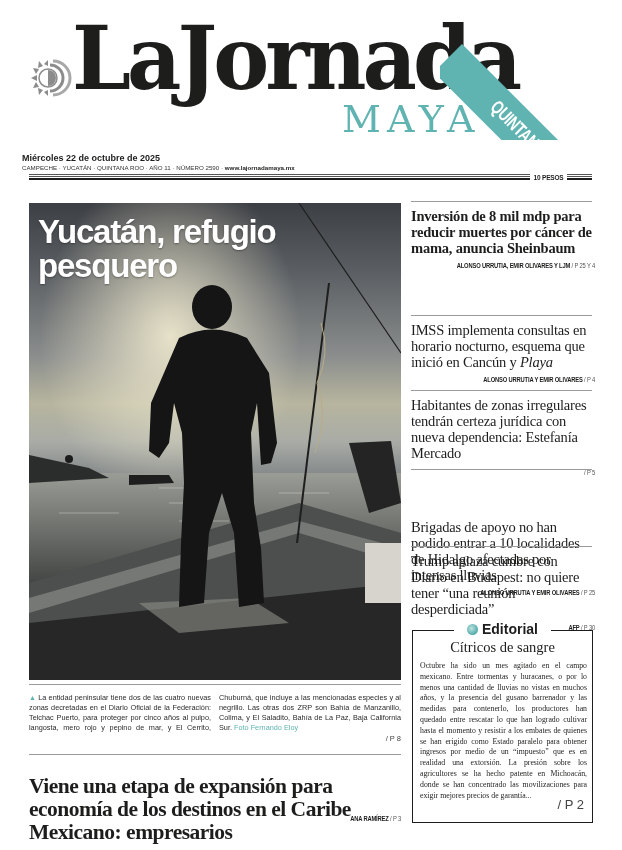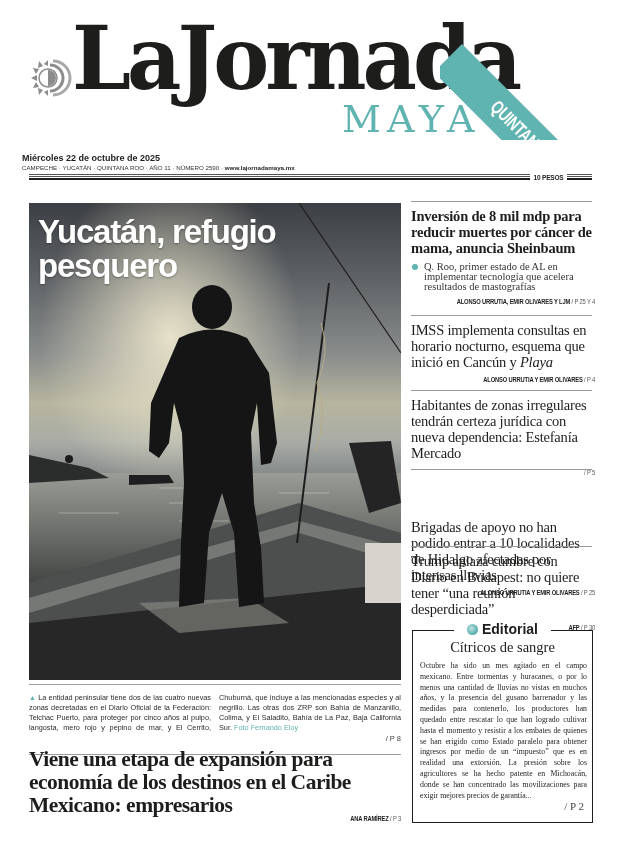--- a/index.html
+++ b/index.html
@@ -65,21 +65,21 @@
     font-family: "Liberation Sans", sans-serif; font-size: 7.3px; line-height: 10px;
     text-align: justify; color: #2b2b2b;
   }
   .caption .tri { color: #5fb3b1; font-size: 7px; margin-right: 2px; }
   .caption .credit { color: #5fb3b1; }
   .caption-page { position: absolute; left: 370px; top: 734px; width: 31px; text-align: right; font-family: "Liberation Sans", sans-serif; font-size: 7.5px; color: #444; }
 
   .sec-rule { position: absolute; height: 1px; background: #9b9b9b; }
 
   .bottom-head {
-    position: absolute; left: 29px; top: 748px; width: 372px;
+    position: absolute; left: 29px; top: 775px; width: 372px;
     font-family: "Liberation Serif", serif; font-weight: bold; font-size: 21.5px;
     line-height: 23px; letter-spacing: -0.5px; color: #1d1d1b;
   }
   .byline {
     font-family: "Liberation Sans", sans-serif; font-weight: bold; font-size: 6.6px;
     letter-spacing: -0.2px; color: #1d1d1b; text-align: right; white-space: nowrap;
     transform: scaleX(0.88); transform-origin: right center;
   }
   .byline .pg { font-weight: normal; color: #555; }
   .bottom-byline { position: absolute; left: 29px; top: 815px; width: 372px; }
@@ -113,21 +113,21 @@
   .ed-icon { width: 11px; height: 11px; border-radius: 50%; background: radial-gradient(circle at 40% 40%, #bfe3e2 0%, #5fb3b1 60%, #3b8f8d 100%); }
   .ed-title {
     position: absolute; left: 0; right: 0; top: 9px; text-align: center;
     font-family: "Liberation Serif", serif; font-size: 14.5px; color: #1d1d1b;
   }
   .ed-body {
     position: absolute; left: 7px; top: 31px; width: 167px;
     font-family: "Liberation Serif", serif; font-size: 7.8px; line-height: 10.8px;
     text-align: justify; color: #1d1d1b; hyphens: auto;
   }
-  .ed-page { position: absolute; right: 8px; bottom: 10px; font-family: Liberation Serif, serif; font-size: 11px; color: #444; }
+  .ed-page { position: absolute; right: 8px; bottom: 10px; font-family: Liberation Sans, sans-serif; font-size: 13px; color: #444; }
 </style>
 </head>
 <body>
 
 <header class="masthead">
   <svg class="sun-logo" viewBox="0 0 44 44">
     <g fill="#8c8c8c">
       <polygon points="3,22 9,19 9,25"></polygon>
       <polygon points="5,12 11,13 8,18"></polygon>
       <polygon points="11,5 15,10 10,12"></polygon>
@@ -221,24 +221,20 @@
 </div>
 <div class="caption-page">/ P 8</div>
 
 <div class="sec-rule" style="left:29px; top:754px; width:372px;"></div>
 <div class="bottom-head">Viene una etapa de expansión para economía de los destinos en el Caribe Mexicano: empresarios</div>
 <div class="bottom-byline byline"><span>ANA RAMÍREZ</span><span class="pg"> / P 3</span></div>
 
 <div class="sec-rule" style="left:411px; top:201px; width:181px;"></div>
 <div class="right-col" style="top:208px; width:184px;">
   <div class="story-head bold">Inversión de 8 mil mdp para reducir muertes por cáncer de mama, anuncia Sheinbaum</div>
-  <div class="sub">
-    <span class="dot"></span>
-    <span>Q. Roo, primer estado de AL en implementar tecnología que acelera resultados de mastografías</span>
-  </div>
   <div class="byline r-byline"><span>ALONSO URRUTIA, EMIR OLIVARES Y LJM</span><span class="pg"> / P 25 Y 4</span></div>
 </div>
 
 <div class="sec-rule" style="left:411px; top:315px; width:181px;"></div>
 <div class="right-col" style="top:322px; width:184px;">
   <div class="story-head"><span>IMSS implementa consultas en horario nocturno, esquema que inició en Cancún y </span><i>Playa</i></div>
   <div class="byline r-byline"><span>ALONSO URRUTIA Y EMIR OLIVARES</span><span class="pg"> / P 4</span></div>
 </div>
 
 <div class="sec-rule" style="left:411px; top:390px; width:181px;"></div>

